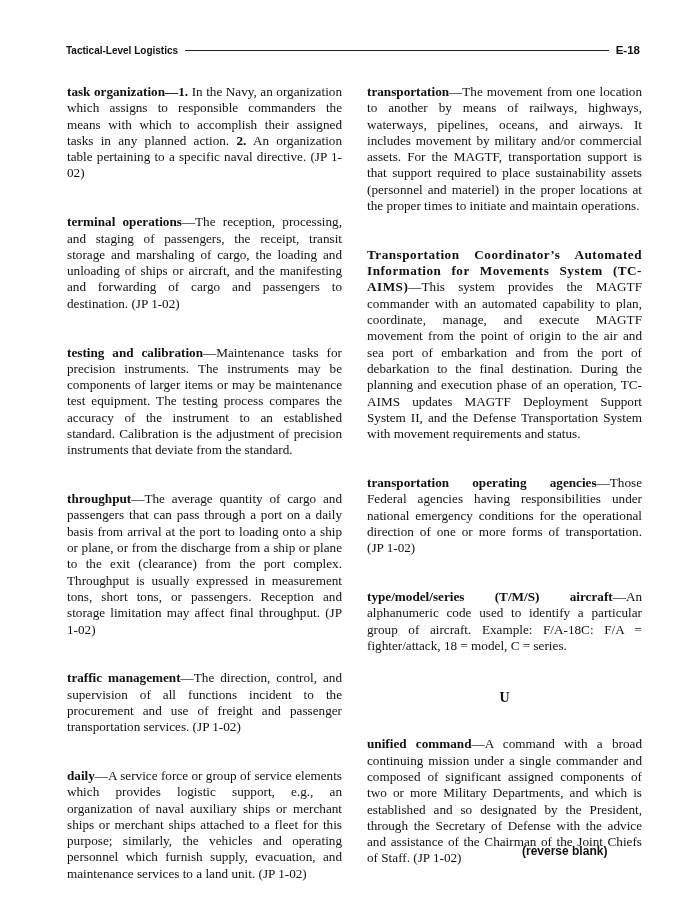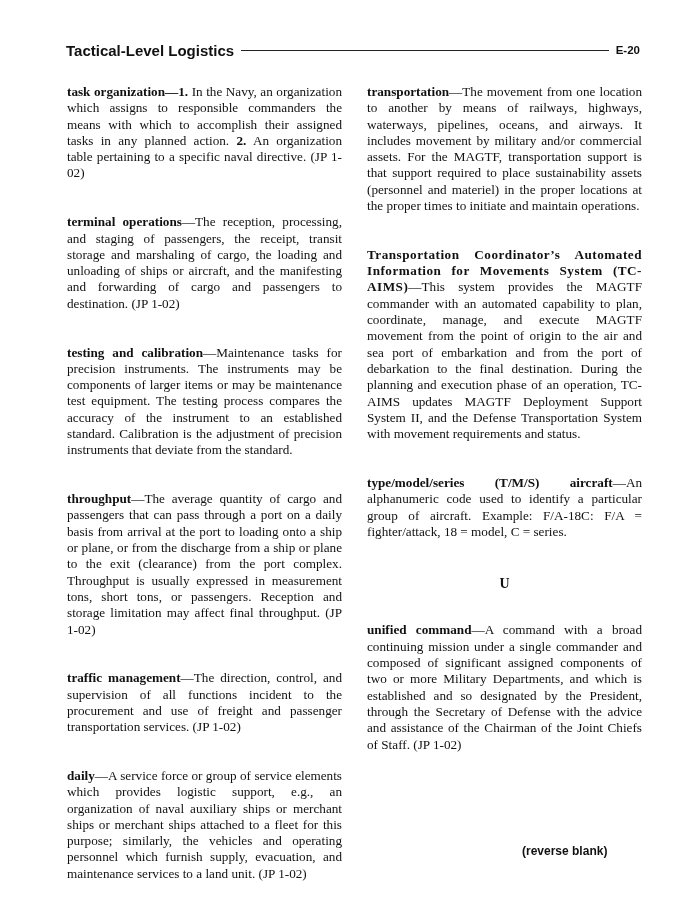--- a/index.html
+++ b/index.html
@@ -1,48 +1,49 @@
 <!DOCTYPE html>
 <html><head>
   <meta charset="utf-8">
   <style>
     html, body { margin: 0; padding: 0; background: #ffffff; }
     body { width: 695px; height: 899px; position: relative; overflow: hidden; color: #111; }
     .header { position: absolute; left: 66px; top: 42px; width: 574px; height: 16px; display: flex; align-items: center; }
-    .header .title { font-family: "Liberation Sans", sans-serif; font-weight: bold; font-size: 15px; white-space: nowrap; }
+    .header .title { font-family: "Liberation Sans", sans-serif; font-weight: bold; font-size: 10px; white-space: nowrap; }
     .header .rule { flex: 1; height: 0; border-top: 1px solid #222; margin: 0 7px; }
     .header .page { font-family: "Liberation Sans", sans-serif; font-weight: bold; font-size: 11.5px; white-space: nowrap; }
     .col { position: absolute; top: 84px; width: 275px; font-family: "Liberation Serif", serif; font-size: 13.2px; line-height: 16.3px; text-align: justify; }
     .col.left { left: 67px; }
     .col.right { left: 367px; }
     .entry { margin: 0 0 32.5px 0; }
     .term { font-weight: bold; }
     .section-letter { text-align: center; font-weight: bold; font-size: 14px; margin: 0 0 30px 0; }
     .big-term { font-weight: bold; letter-spacing: 0.5px; }
     .reverse { position: absolute; left: 522px; top: 819px; font-family: "Liberation Sans", sans-serif; font-weight: bold; font-size: 12px; margin-top: 25px; }
   </style>
 </head>
 <body>
 
 <div class="header">
   <span class="title">Tactical-Level Logistics</span>
   <span class="rule"></span>
-  <span class="page">E-20</span>
+  <span class="page">E-18</span>
 </div>
 
 <div class="col left">
   <p class="entry"><span class="term">task organization—</span><b>1.</b><span> In the Navy, an organization which assigns to responsible commanders the means with which to accomplish their assigned tasks in any planned action. </span><b>2.</b><span> An organization table pertaining to a specific naval directive. (JP 1-02)</span></p>
   <p class="entry"><span class="term">terminal operations</span><span>—The reception, processing, and staging of passengers, the receipt, transit storage and marshaling of cargo, the loading and unloading of ships or aircraft, and the manifesting and forwarding of cargo and passengers to destination. (JP 1-02)</span></p>
   <p class="entry"><span class="term">testing and calibration</span><span>—Maintenance tasks for precision instruments. The instruments may be components of larger items or may be maintenance test equipment. The testing process compares the accuracy of the instrument to an established standard. Calibration is the adjustment of precision instruments that deviate from the standard.</span></p>
   <p class="entry"><span class="term">throughput</span><span>—The average quantity of cargo and passengers that can pass through a port on a daily basis from arrival at the port to loading onto a ship or plane, or from the discharge from a ship or plane to the exit (clearance) from the port complex. Throughput is usually expressed in measurement tons, short tons, or passengers. Reception and storage limitation may affect final throughput. (JP 1-02)</span></p>
   <p class="entry"><span class="term">traffic management</span><span>—The direction, control, and supervision of all functions incident to the procurement and use of freight and passenger transportation services. (JP 1-02)</span></p>
   <p class="entry"><span class="term">daily</span><span>—A service force or group of service elements which provides logistic support, e.g., an organization of naval auxiliary ships or merchant ships or merchant ships attached to a fleet for this purpose; similarly, the vehicles and operating personnel which furnish supply, evacuation, and maintenance services to a land unit. (JP 1-02)</span></p>
 </div>
 
 <div class="col right">
   <p class="entry"><span class="term">transportation</span><span>—The movement from one location to another by means of railways, highways, waterways, pipelines, oceans, and airways. It includes movement by military and/or commercial assets. For the MAGTF, transportation support is that support required to place sustainability assets (personnel and materiel) in the proper locations at the proper times to initiate and maintain operations.</span></p>
   <p class="entry"><span class="big-term">Transportation Coordinator’s Automated Information for Movements System (TC-AIMS)</span><span>—This system provides the MAGTF commander with an automated capability to plan, coordinate, manage, and execute MAGTF movement from the point of origin to the air and sea port of embarkation and from the port of debarkation to the final destination. During the planning and execution phase of an operation, TC-AIMS updates MAGTF Deployment Support System II, and the Defense Transportation System with movement requirements and status.</span></p>
+  <p class="entry"><span class="term">transportation operating agencies</span><span>—Those Federal agencies having responsibilities under national emergency conditions for the operational direction of one or more forms of transportation. (JP 1-02)</span></p>
   <p class="entry" style="margin-bottom:36px"><span class="term">type/model/series (T/M/S) aircraft</span><span>—An alphanumeric code used to identify a particular group of aircraft. Example: F/A-18C: F/A = fighter/attack, 18 = model, C = series.</span></p>
   <div class="section-letter">U</div>
   <p class="entry"><span class="term">unified command</span><span>—A command with a broad continuing mission under a single commander and composed of significant assigned components of two or more Military Departments, and which is established and so designated by the President, through the Secretary of Defense with the advice and assistance of the Chairman of the Joint Chiefs of Staff. (JP 1-02)</span></p>
 </div>
 
 <div class="reverse">(reverse blank)</div>
 
 </body></html>

